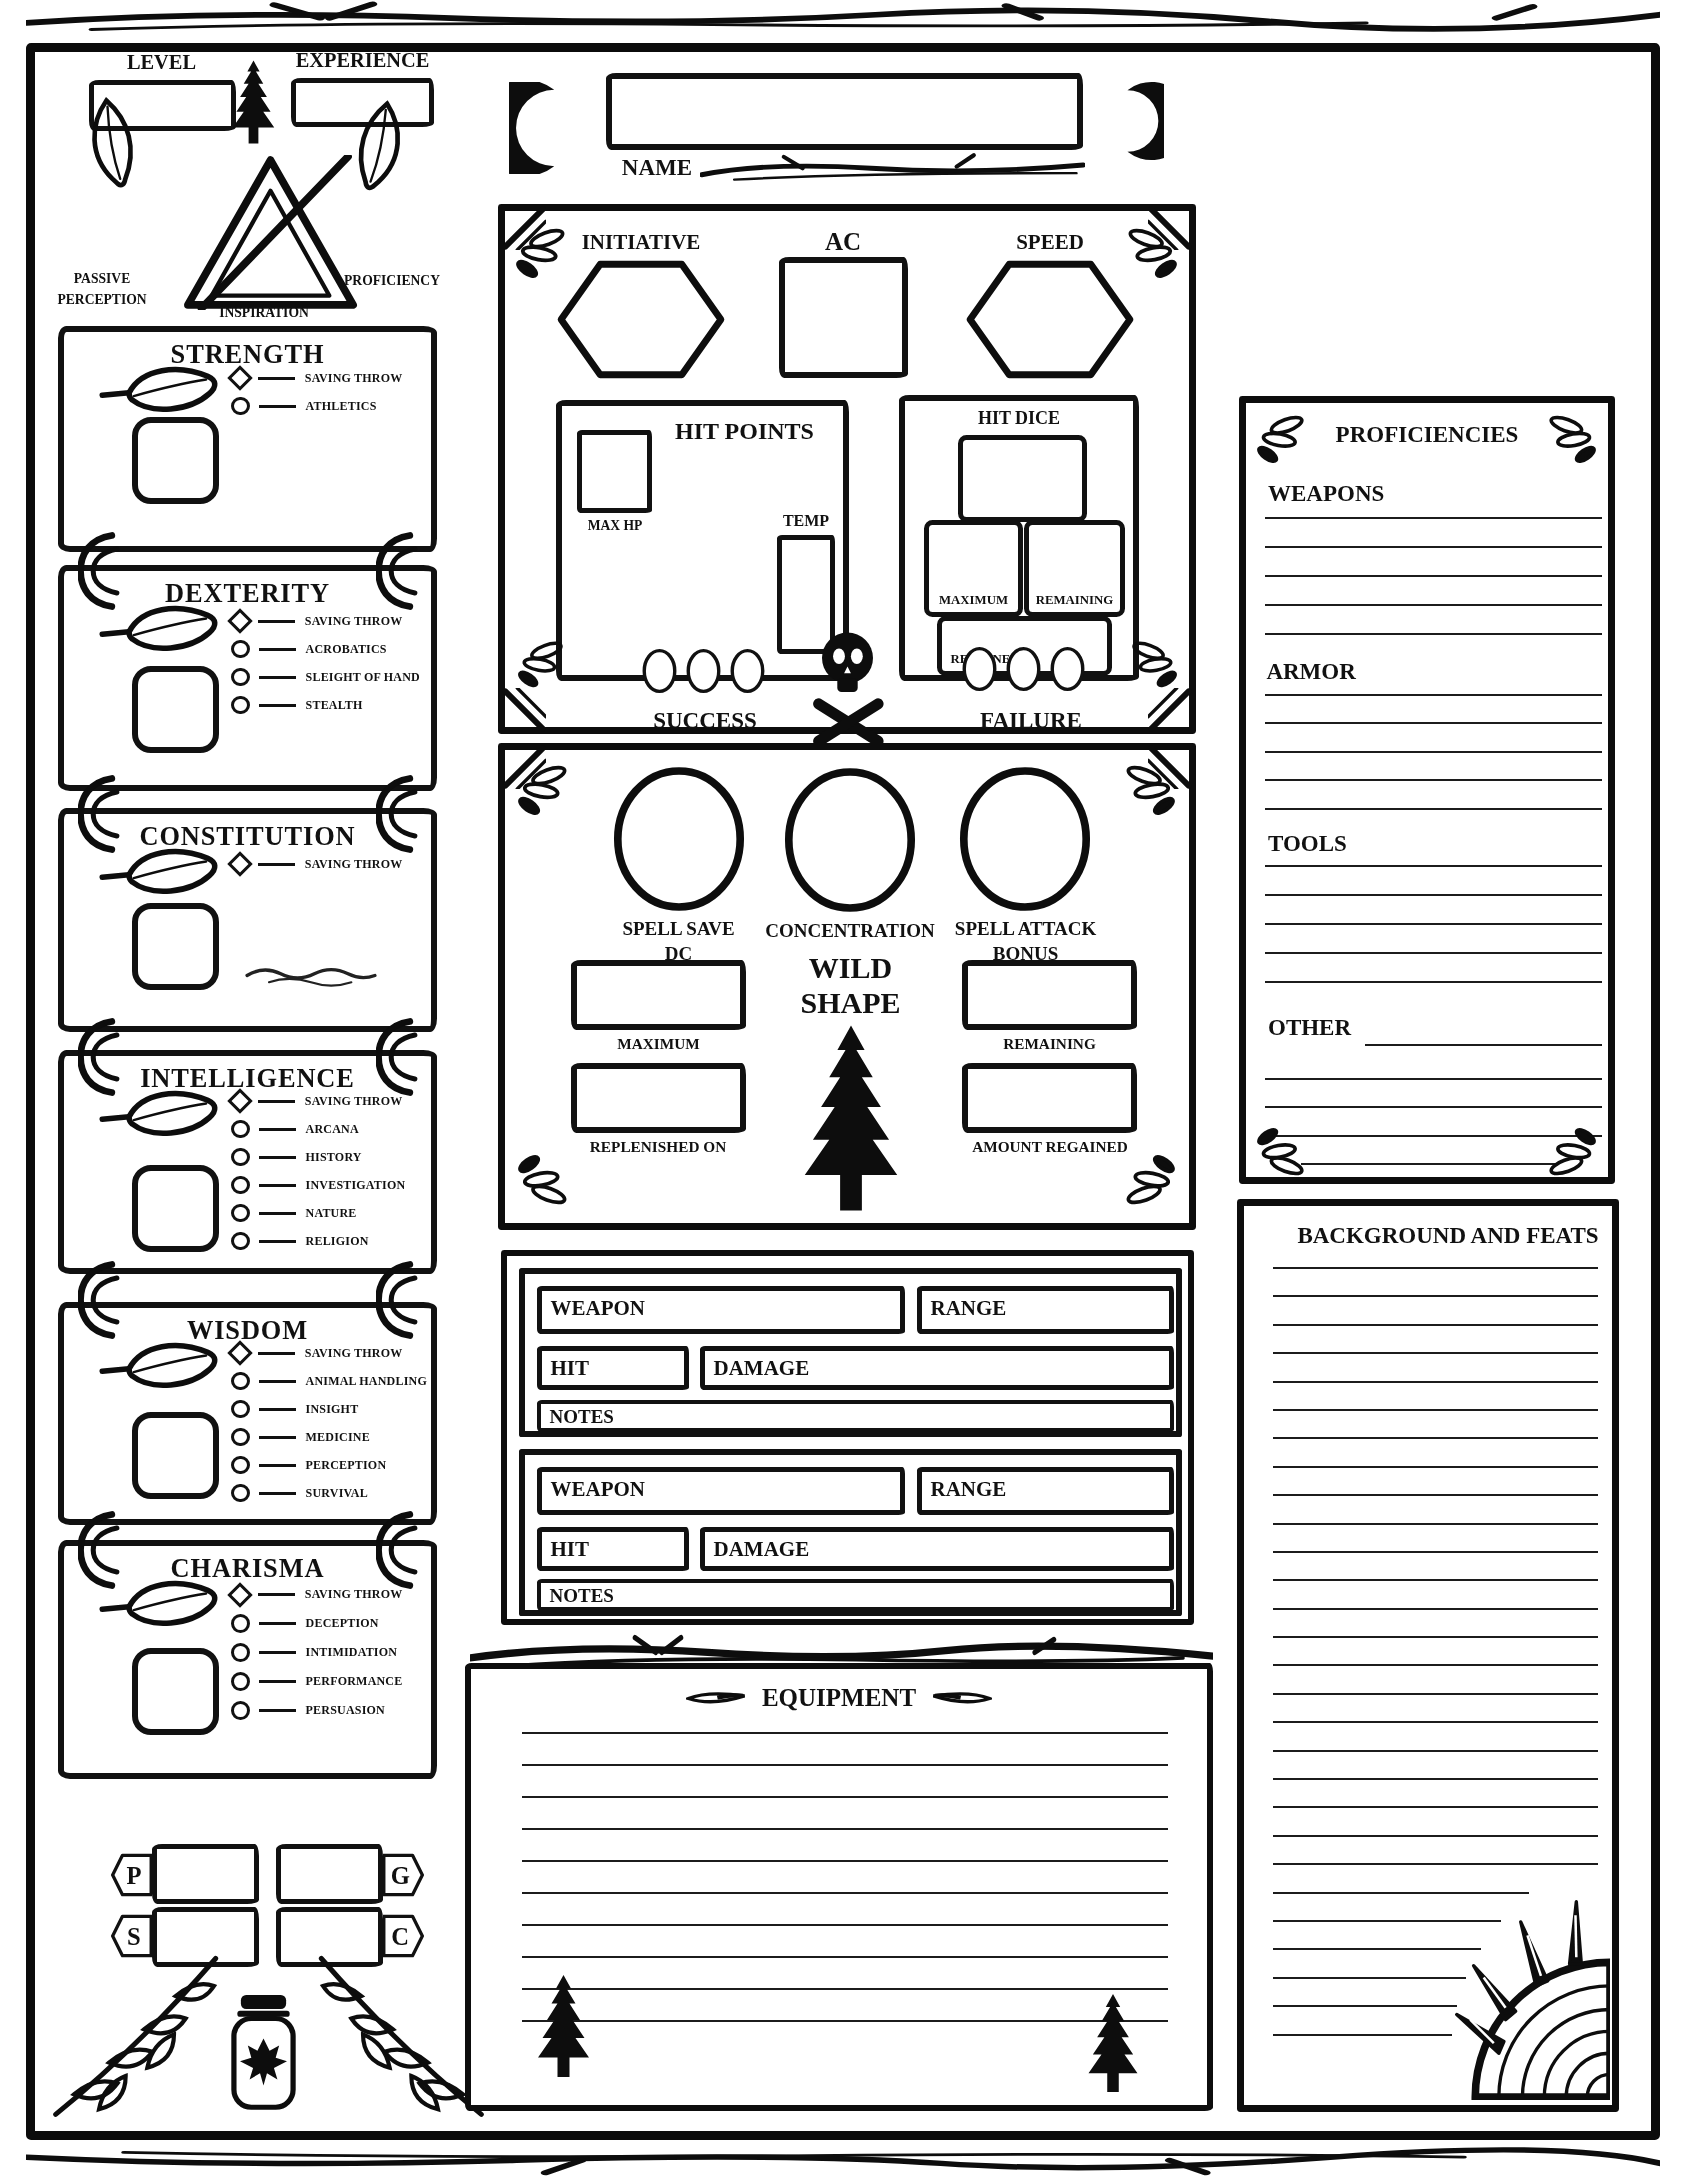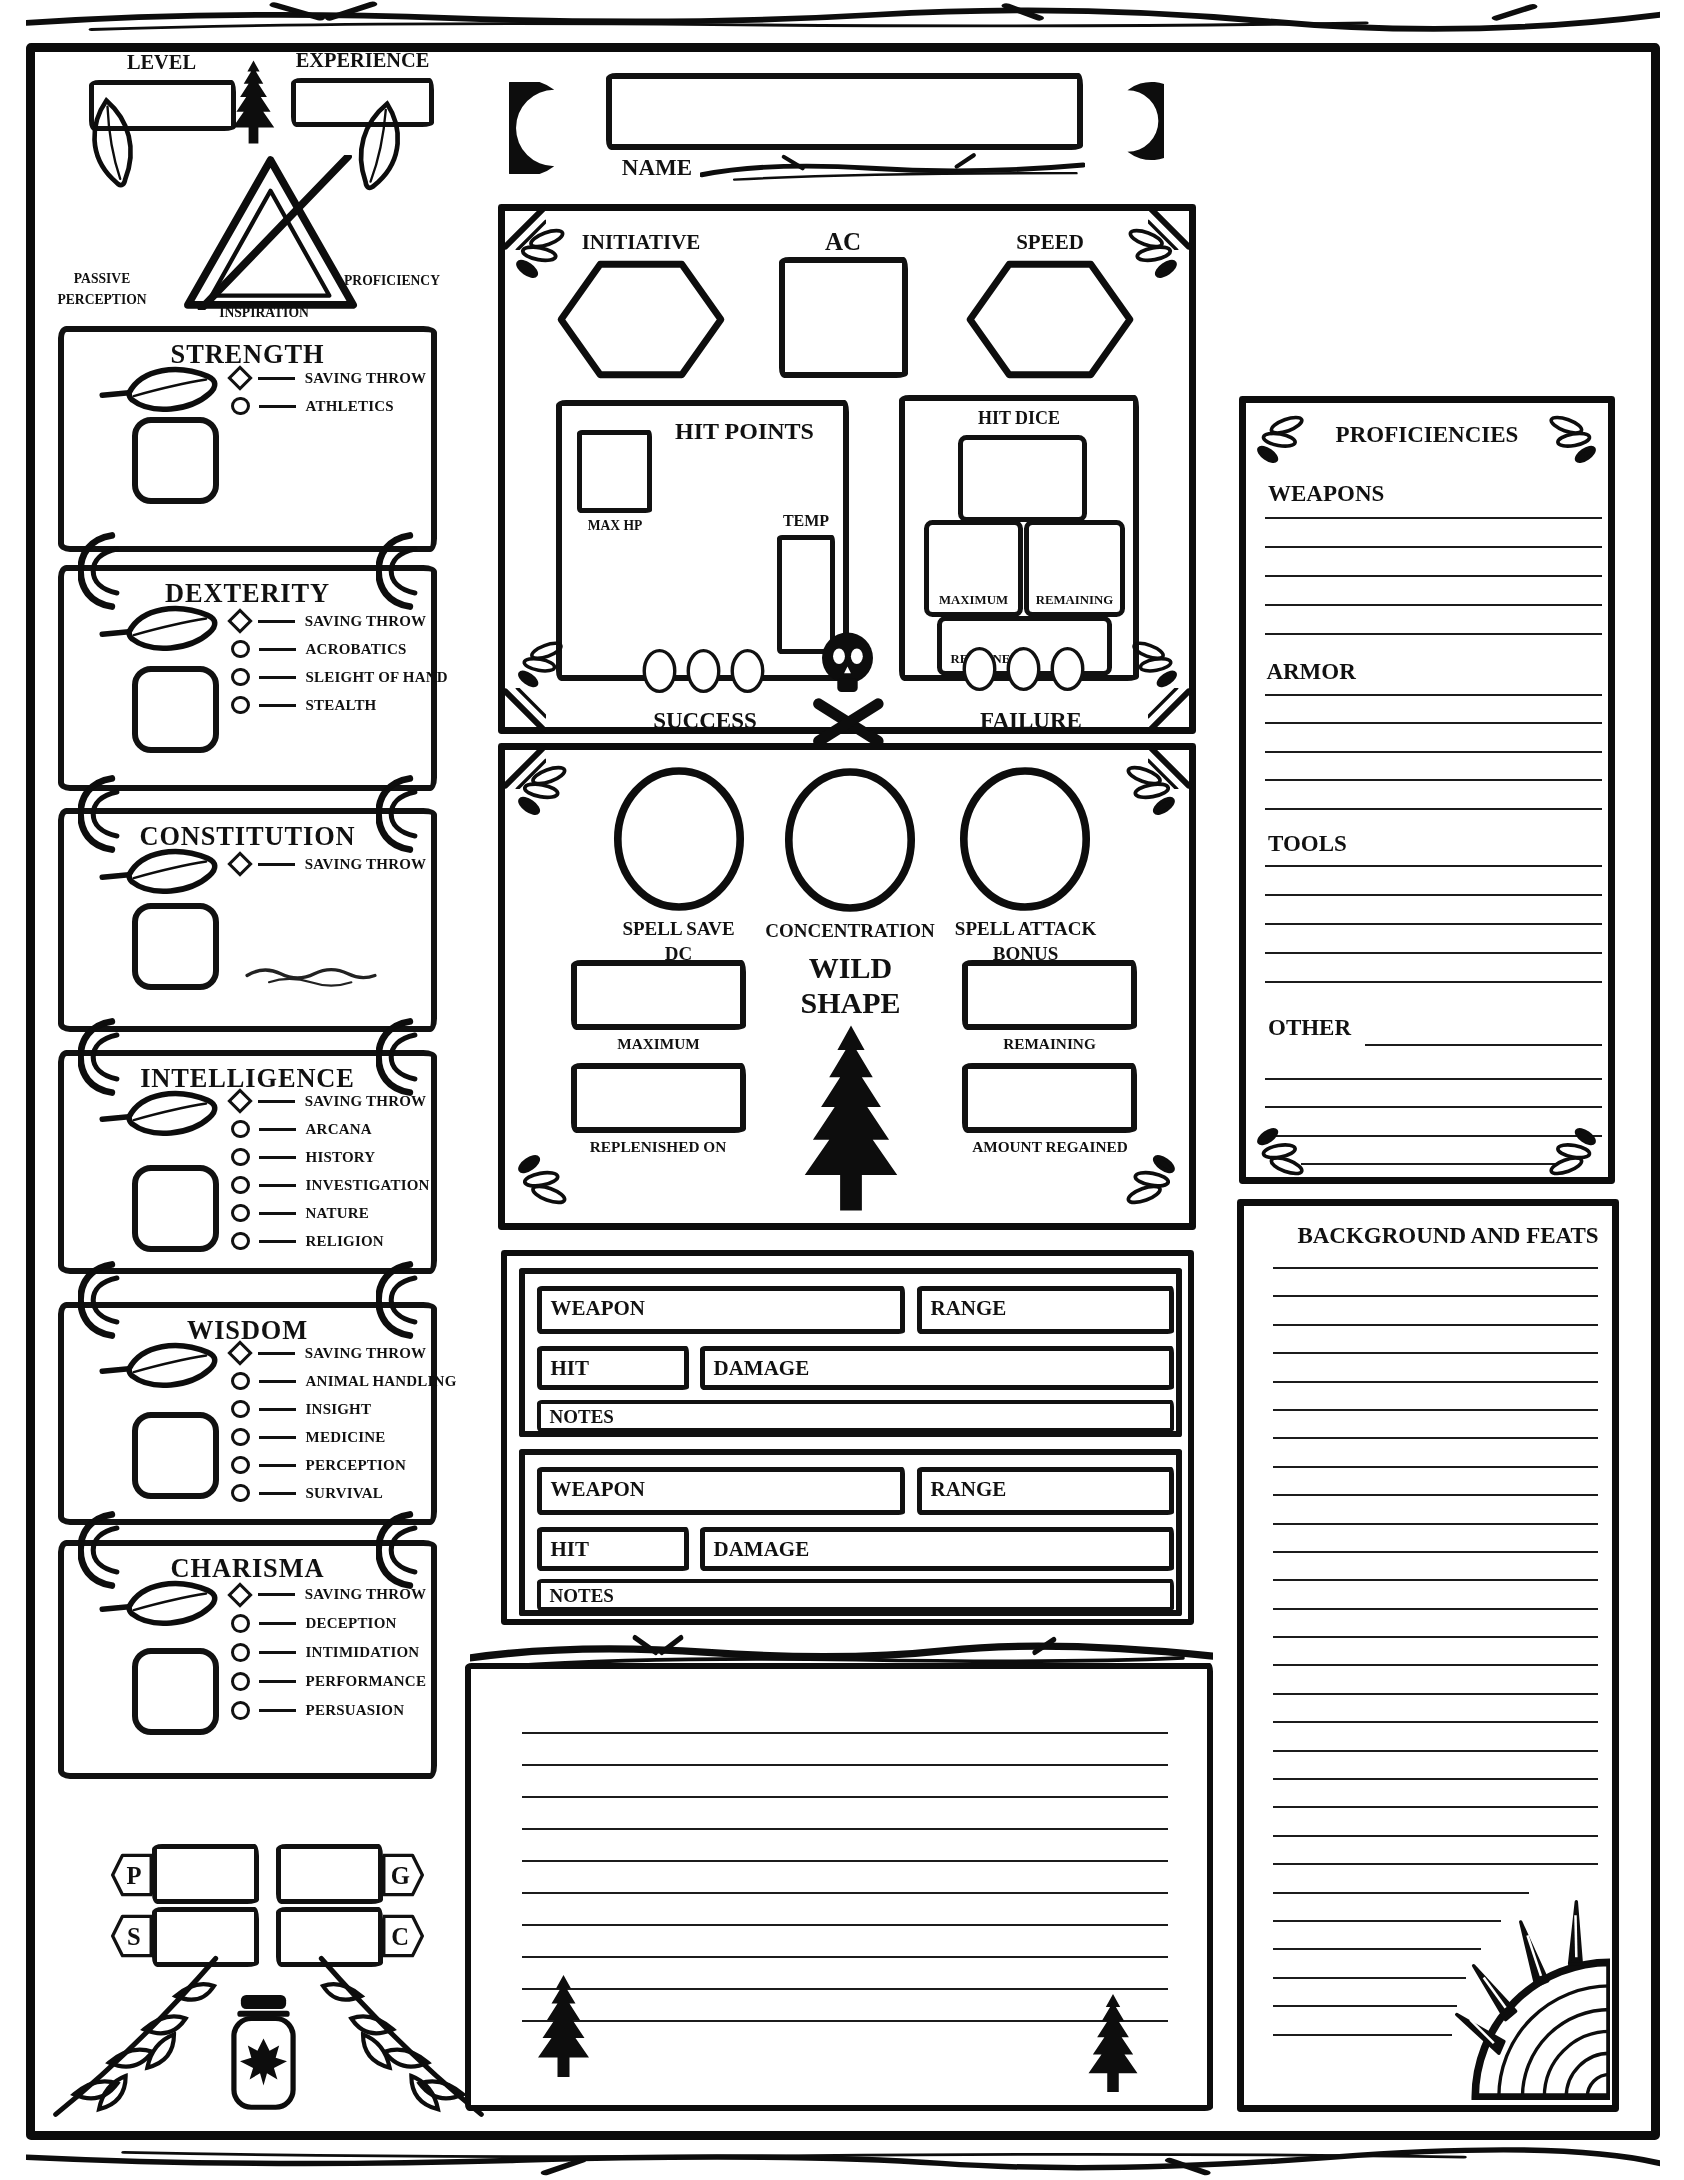--- a/index.html
+++ b/index.html
@@ -16,21 +16,21 @@
   .fieldbox .flabel{font-size:21px;font-weight:600;padding:5.1px 0 0 8.5px;white-space:nowrap;}
   
   .plank{position:absolute;left:58px;width:379px;border:6.8px solid #111;background:#fff;
          box-sizing:border-box;border-radius:8.5px 13.6px 6.8px 12px / 12px 6.8px 13.6px 8.5px;}
   .plank-title{text-align:center;font-size:26.4px;font-weight:bold;letter-spacing:0.9px;margin-top:6.8px;}
   .skills{position:absolute;left:167px;display:flex;flex-direction:column;}
   .skill-row{display:flex;align-items:center;gap:9.4px;height:28px;}
   .mk-d{width:12px;height:12px;border:3.4px solid #111;transform:rotate(45deg);flex:0 0 auto;background:#fff;}
   .mk-c{width:12.8px;height:12.8px;border:3.4px solid #111;border-radius:50%;flex:0 0 auto;background:#fff;}
   .dash{width:37px;border-top:3.4px solid #111;flex:0 0 auto;}
-  .skill-label{font-size:15px;font-weight:bold;letter-spacing:0.2px;white-space:nowrap;text-align:right;}
+  .skill-label{font-size:12px;font-weight:bold;letter-spacing:0.2px;white-space:nowrap;text-align:right;}
   .score{position:absolute;left:68px;width:87px;height:87px;border:6.8px solid #111;
          border-radius:19px;background:#fff;box-sizing:border-box;}
   .plank-leaf{position:absolute;left:32px;top:27px;width:129px;height:63px;}
   
   .rule{height:0;border-bottom:2.6px solid #1c1c1c;}
   .sp38 .rule{margin-bottom:30px;}
   .sp35 .rule{margin-bottom:27px;}
   .sp34 .rule{margin-bottom:26.4px;}
   .bg-lines .rule:nth-child(23){width:256px;}
   .bg-lines .rule:nth-child(24){width:228px;}
@@ -689,20 +689,31 @@
 
   <svg class="abs" style="left:470px;top:1634px;width:743px;height:46px" viewBox="0 0 1000 50" preserveAspectRatio="none">
     <g stroke="#0d0d0d" fill="none" stroke-linecap="round">
       <path d="M0,26 Q140,10 320,20 T640,18 T1000,24" stroke-width="8"></path>
       <path d="M30,36 Q240,24 520,28 T960,26" stroke-width="4"></path>
       <path d="M250,20 L222,4 M258,20 L284,4 M760,20 L786,6" stroke-width="6"></path>
     </g>
   </svg>
 
   <div class="bigbox" style="left:465px;top:1663px;width:748px;height:448px;border-width:6.8px;border-radius:6.8px 3.4px 8.5px 4.3px / 4.3px 8.5px 3.4px 6.8px;">
+    <div class="abs" style="left:0;top:15.3px;width:100%;display:flex;justify-content:center;align-items:center;gap:15.3px;">
+      <svg width="61" height="17" viewBox="0 0 70 20">
+          <path d="M2,10 Q25,1 68,7 Q30,19 2,10 Z" fill="none" stroke="#0d0d0d" stroke-width="4"></path>
+          <path d="M36,9 Q54,5 66,7" stroke="#0d0d0d" stroke-width="5" fill="none"></path>
+        </svg>
+      <span class="lbl" style="font-size:25px;">EQUIPMENT</span>
+      <svg class="mirror" width="61" height="17" viewBox="0 0 70 20">
+          <path d="M2,10 Q25,1 68,7 Q30,19 2,10 Z" fill="none" stroke="#0d0d0d" stroke-width="4"></path>
+          <path d="M36,9 Q54,5 66,7" stroke="#0d0d0d" stroke-width="5" fill="none"></path>
+        </svg>
+    </div>
     <div class="abs sp38" style="left:51px;top:63px;width:646px;">
         <div class="rule"></div>
         <div class="rule"></div>
         <div class="rule"></div>
         <div class="rule"></div>
         <div class="rule"></div>
         <div class="rule"></div>
         <div class="rule"></div>
         <div class="rule"></div>
         <div class="rule"></div>

